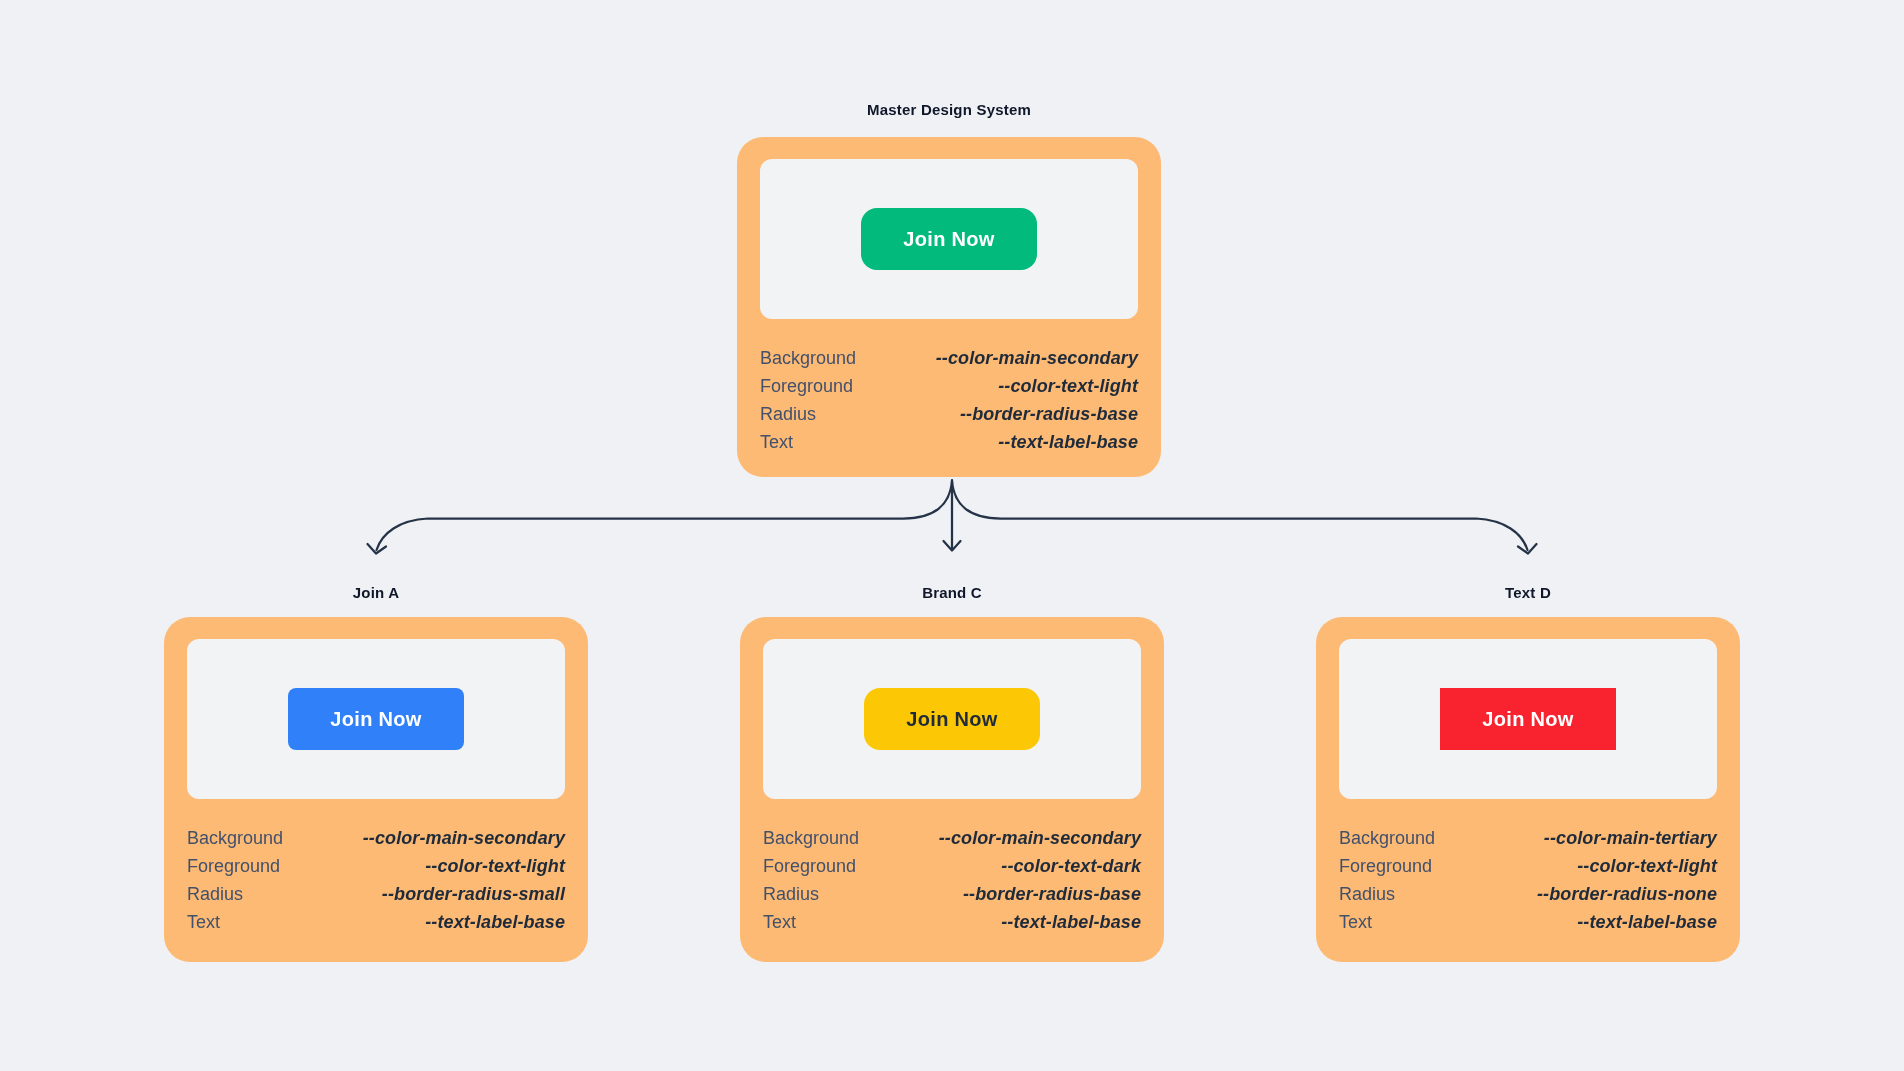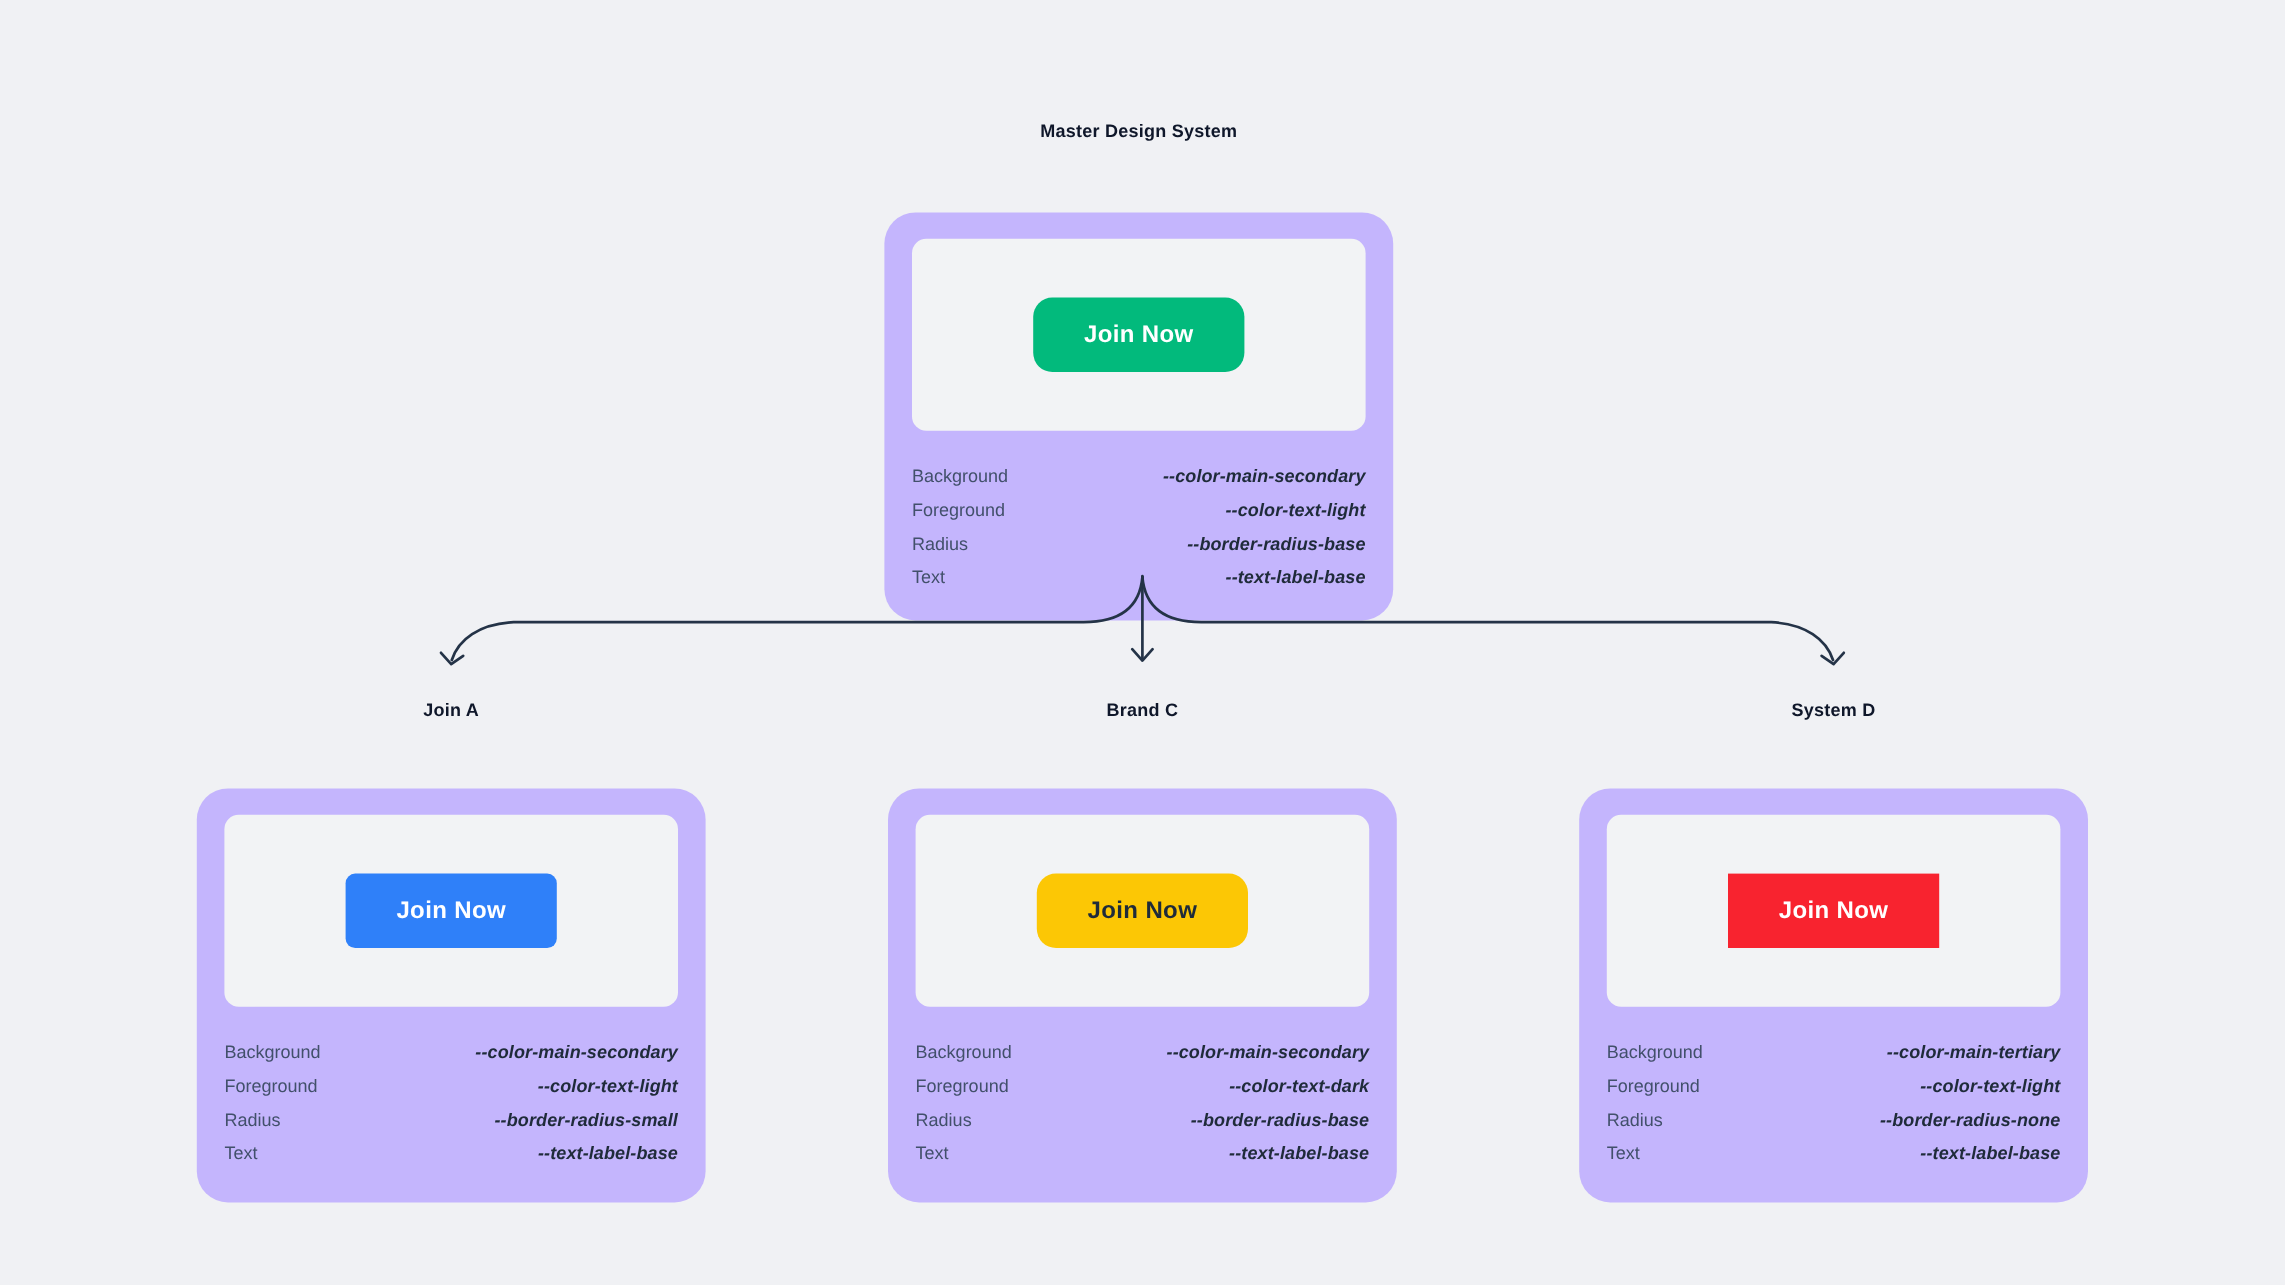--- a/index.html
+++ b/index.html
@@ -19,24 +19,23 @@
     text-align: center;
     font-size: 15px;
     font-weight: 700;
     letter-spacing: .2px;
     color: #0f172a;
   }
 
   .card {
     position: absolute;
     width: 424px;
-    background: #c4b5fd;
+    background: #fdba74;
     border-radius: 26px;
     padding: 22px 23px 0 23px;
-    margin-top: 40px;
   }
   .card.master { height: 340px; }
   .card.brand  { height: 345px; }
 
   .preview {
     height: 160px;
     background: #f2f3f5;
     border-radius: 12px;
     display: flex;
     align-items: center;
@@ -53,21 +52,21 @@
     letter-spacing: .3px;
     cursor: pointer;
   }
 
   .rows { margin-top: 25px; }
   .prop-row {
     display: flex;
     justify-content: space-between;
     align-items: flex-end;
     line-height: 28px;
-    font-size: 15px;
+    font-size: 18px;
   }
   .prop-label { color: #42506b; font-weight: 400; }
   .prop-value { color: #1f2b3a; font-weight: 700; letter-spacing: .1px; font-style: italic; }
 
   .arrows { position: absolute; left: 0; top: 0; pointer-events: none; }
 </style>
 </head>
 <body>
 
 <div class="stage">
@@ -155,21 +154,21 @@
         <span class="prop-label">Radius</span>
         <span class="prop-value">--border-radius-base</span>
       </div>
       <div class="prop-row">
         <span class="prop-label">Text</span>
         <span class="prop-value">--text-label-base</span>
       </div>
     </div>
   </div>
 
-  <div class="node-title" style="left:1316px; top:584px;">System D</div>
+  <div class="node-title" style="left:1316px; top:584px;">Text D</div>
   <div class="card brand" style="left:1316px; top:617px;">
     <div class="preview">
       <button class="join-btn" style="background: rgb(248, 35, 47); color: rgb(255, 255, 255); border-radius: 0px;">Join Now</button>
     </div>
     <div class="rows">
       <div class="prop-row">
         <span class="prop-label">Background</span>
         <span class="prop-value">--color-main-tertiary</span>
       </div>
       <div class="prop-row">

